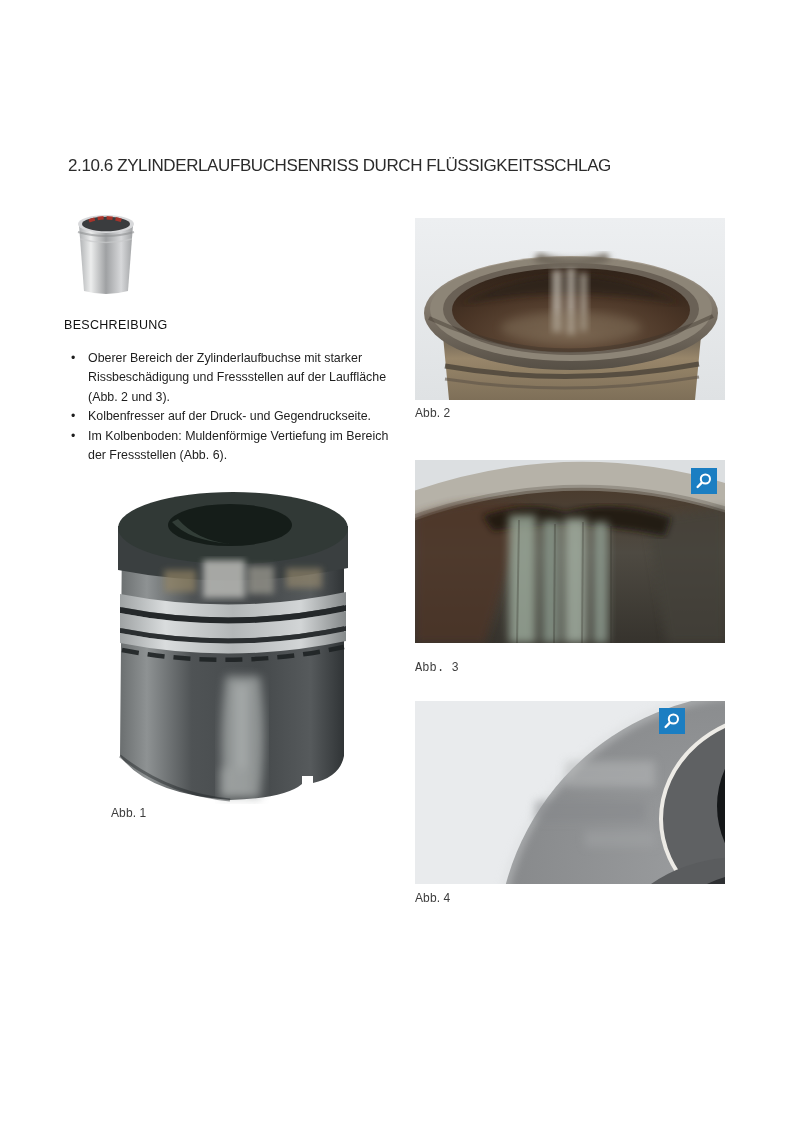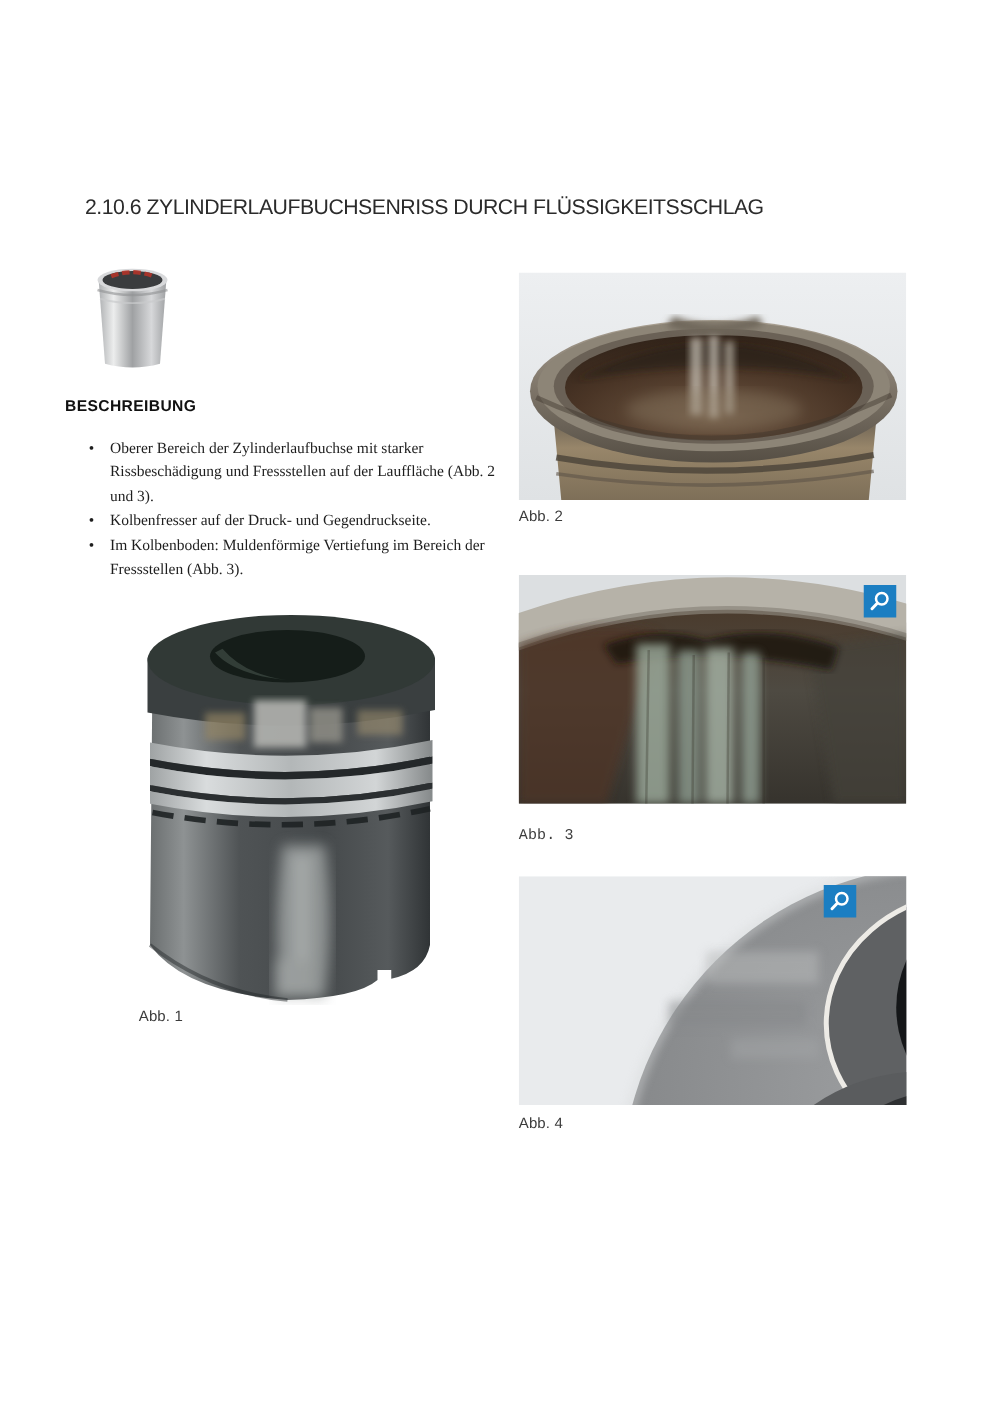--- a/index.html
+++ b/index.html
@@ -9,28 +9,28 @@
     font-family:"Liberation Sans", sans-serif; overflow:hidden;
     margin:0 auto;
   }
   .page-title {
     position:absolute; left:68px; top:156px; width:640px;
     font-size:17px; font-weight:normal; letter-spacing:-0.4px;
     color:#2b2b2b; line-height:20px;
   }
   .thumb { position:absolute; left:66px; top:209px; width:80px; height:86px; }
   .desc-heading {
-    position:absolute; left:52px; top:318px;
-    font-size:12.5px; font-weight:bold; letter-spacing:0.3px; color:#111111;
+    position:absolute; left:64px; top:318px;
+    font-size:12.5px; font-weight:normal; letter-spacing:0.3px; color:#111111;
   }
   .desc-list {
     position:absolute; left:68px; top:349px; width:338px;
     list-style:none; font-size:12.4px; line-height:19.4px; color:#1e1e1e;
   }
-  .desc-list li { position:relative; padding-left:20px;font-family:Liberation Serif, serif; }
+  .desc-list li { position:relative; padding-left:20px; }
   .desc-list li::before {
     content:"\2022"; position:absolute; left:3px; top:0;
     font-size:12.4px; color:#1e1e1e;
   }
   figure { position:absolute; }
   .fig1 { left:108px; top:478px; width:250px; }
   .fig2 { left:415px; top:218px; width:292px; }
   .fig3 { left:415px; top:460px; width:310px; }
   .fig4 { left:415px; top:701px; width:277px; }
   .photo { display:block; }
@@ -73,21 +73,21 @@
       <path d="M12,23 Q40,31 68,23" stroke="#8f9193" stroke-width="2" fill="none" opacity="0.6"></path>
       <path d="M14,30 Q40,37 66,30" stroke="#c9cacc" stroke-width="1.5" fill="none" opacity="0.7"></path>
     </svg>
   </div>
 
   <h2 class="desc-heading">BESCHREIBUNG</h2>
 
   <ul class="desc-list">
     <li>Oberer Bereich der Zylinderlaufbuchse mit starker Rissbeschädigung und Fressstellen auf der Lauffläche (Abb. 2 und 3).</li>
     <li>Kolbenfresser auf der Druck- und Gegendruckseite.</li>
-    <li>Im Kolbenboden: Muldenförmige Vertiefung im Bereich der Fressstellen (Abb. 3).</li>
+    <li>Im Kolbenboden: Muldenförmige Vertiefung im Bereich der Fressstellen (Abb. 6).</li>
   </ul>
 
   <figure class="fig1">
     <svg class="photo" width="250" height="326" viewBox="0 0 250 326">
       <defs>
         <linearGradient id="pbody" x1="0" y1="0" x2="1" y2="0">
           <stop offset="0" stop-color="#6b6f70"></stop>
           <stop offset="0.12" stop-color="#8e9293"></stop>
           <stop offset="0.32" stop-color="#4f5355"></stop>
           <stop offset="0.62" stop-color="#45494b"></stop>

